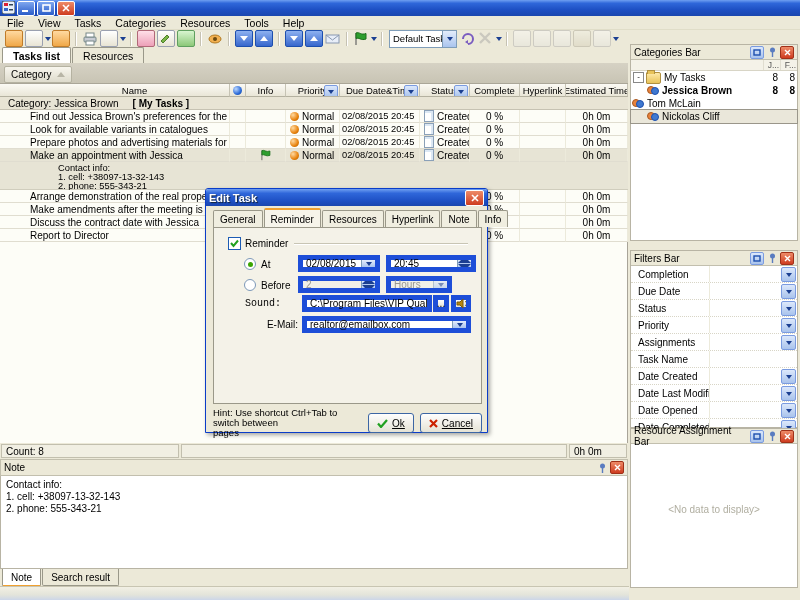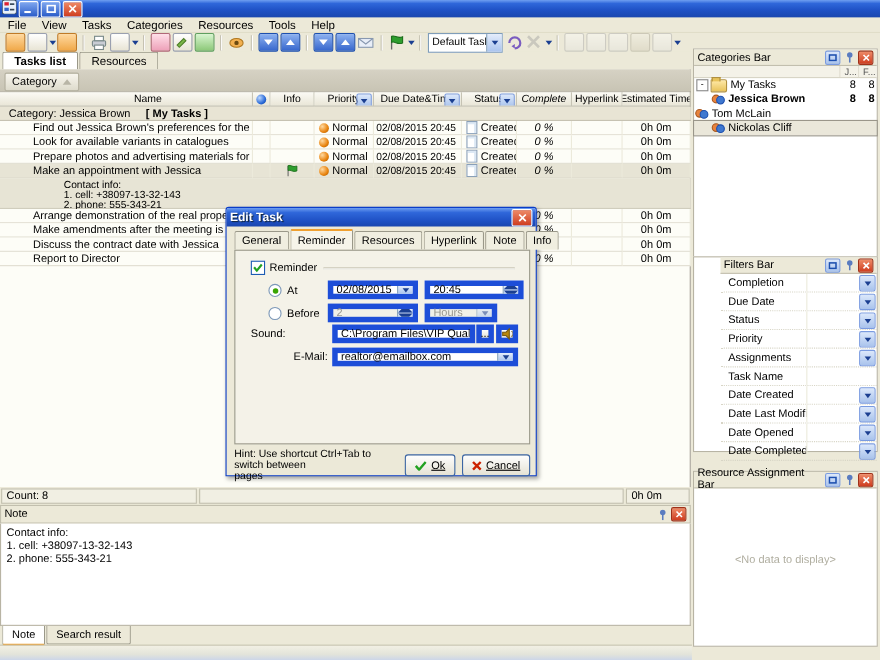--- a/index.html
+++ b/index.html
@@ -53,21 +53,21 @@
   
   #mainarea{left:0;top:63px;width:628px;height:380px;background:#fdfdf7;border-right:1px solid #a8a498;box-sizing:border-box;}
   #groupbar{left:0;top:63px;width:628px;height:21px;background:linear-gradient(#d6d2c4,#c8c4b4);border-bottom:1px solid #aaa698;box-sizing:border-box;}
   #catbtn{position:absolute;left:4px;top:3px;height:15px;padding:0 6px;background:linear-gradient(#f8f6ee,#dedbcc);
     border:1px solid #b5b2a1;border-radius:2px;display:flex;align-items:center;gap:5px;}
   .sorttri{width:0;height:0;border-left:4px solid transparent;border-right:4px solid transparent;border-bottom:5px solid #b8b5a6;}
   #thead{left:0;top:84px;width:628px;height:13px;display:flex;}
   .hc{background:linear-gradient(#fbfaf4,#e9e6d7);border-right:1px solid #c6c3b4;border-bottom:1px solid #b4b1a0;
      box-sizing:border-box;display:flex;align-items:center;justify-content:center;height:13px;font-size:9.5px;position:relative;overflow:hidden;white-space:nowrap;}
   .w-name{width:230px;padding-left:40px;}.w-ic{width:16px;}.w-info{width:40px;}.w-pri{width:54px;}.w-due{width:80px;}
-  .w-st{width:50px;}.w-comp{width:50px;font-style:italic;}.w-link{width:46px;}.w-est{width:62px;}
+  .w-st{width:50px;}.w-comp{width:50px;}.w-link{width:46px;}.w-est{width:62px;}
   .hdd{position:absolute;right:1px;top:1px;width:12px;height:11px;background:linear-gradient(#dce8fb,#a9c3ec);
      border:1px solid #7a9be0;border-radius:2px;display:flex;align-items:center;justify-content:center;}
   .trow{position:absolute;left:0;width:628px;height:13px;display:flex;background:#fdfdf7;}
   .trow.sel{background:#e7e4d5;}
   .c{border-right:1px solid #eceadb;border-bottom:1px solid #e0ddd0;box-sizing:border-box;height:13px;
      display:flex;align-items:center;overflow:hidden;white-space:nowrap;font-size:10px;}
   .c.name{padding-left:30px;}
   .c.ctr{justify-content:center;}
   .c.due{padding-left:2px;font-size:9.3px;}
   .ball-o{width:9px;height:9px;border-radius:50%;margin:0 3px 0 4px;
@@ -547,21 +547,21 @@
       <span class="v"></span>
     </div>
     <div class="trw sel2" style="padding-left:15px;">
       <span class="ppl"></span>
       <span class="lbl">Nickolas Cliff</span>
       <span class="v"></span>
       <span class="v"></span>
     </div>
   </div>
 
-  <div class="panel" style="top:189px;height:178px;padding-left:24px;">
+  <div class="panel" style="top:206px;height:178px;">
     <div class="phead">
       <span class="t">Filters Bar</span>
       <span class="pbtn maxp">
           <svg width="8" height="7">
             <rect x="1" y="1" width="6" height="5" fill="none" stroke="#1d4fae" stroke-width="1.4"></rect>
           </svg>
         </span>
       <span class="pbtn">
           <svg width="9" height="10">
             <circle cx="4.5" cy="3" r="2.5" fill="#5a7cc0"></circle>
@@ -731,21 +731,21 @@
             <span class="tdd"></span>
           </span>
         </span>
     </div>
     <div class="drow xpinput disab" style="left:172px;top:48px;width:66px;">
       <span class="val" style="color:#9a9890;">Hours</span>
       <span class="dd" style="opacity:.55;">
           <span class="ddarrow"></span>
         </span>
     </div>
-    <div class="drow" style="left:14px;top:70px;width:70px;justify-content:flex-start;">
+    <div class="drow" style="left:14px;top:70px;width:70px;justify-content:center;font-family:Liberation Mono, monospace;">
       <span>Sound:</span>
     </div>
     <div class="drow xpinput" style="left:88px;top:67px;width:130px;">
       <span class="val">C:\Program Files\VIP Quality Software\VIP Simpl</span>
     </div>
     <div class="drow xpinput" style="left:219px;top:67px;width:16px;justify-content:center;background:linear-gradient(#fefefe,#e5e2d4);">
       <span>...</span>
     </div>
     <div class="drow xpinput" style="left:237px;top:67px;width:20px;justify-content:center;background:linear-gradient(#fefefe,#e5e2d4);">
       <svg width="13" height="11">

